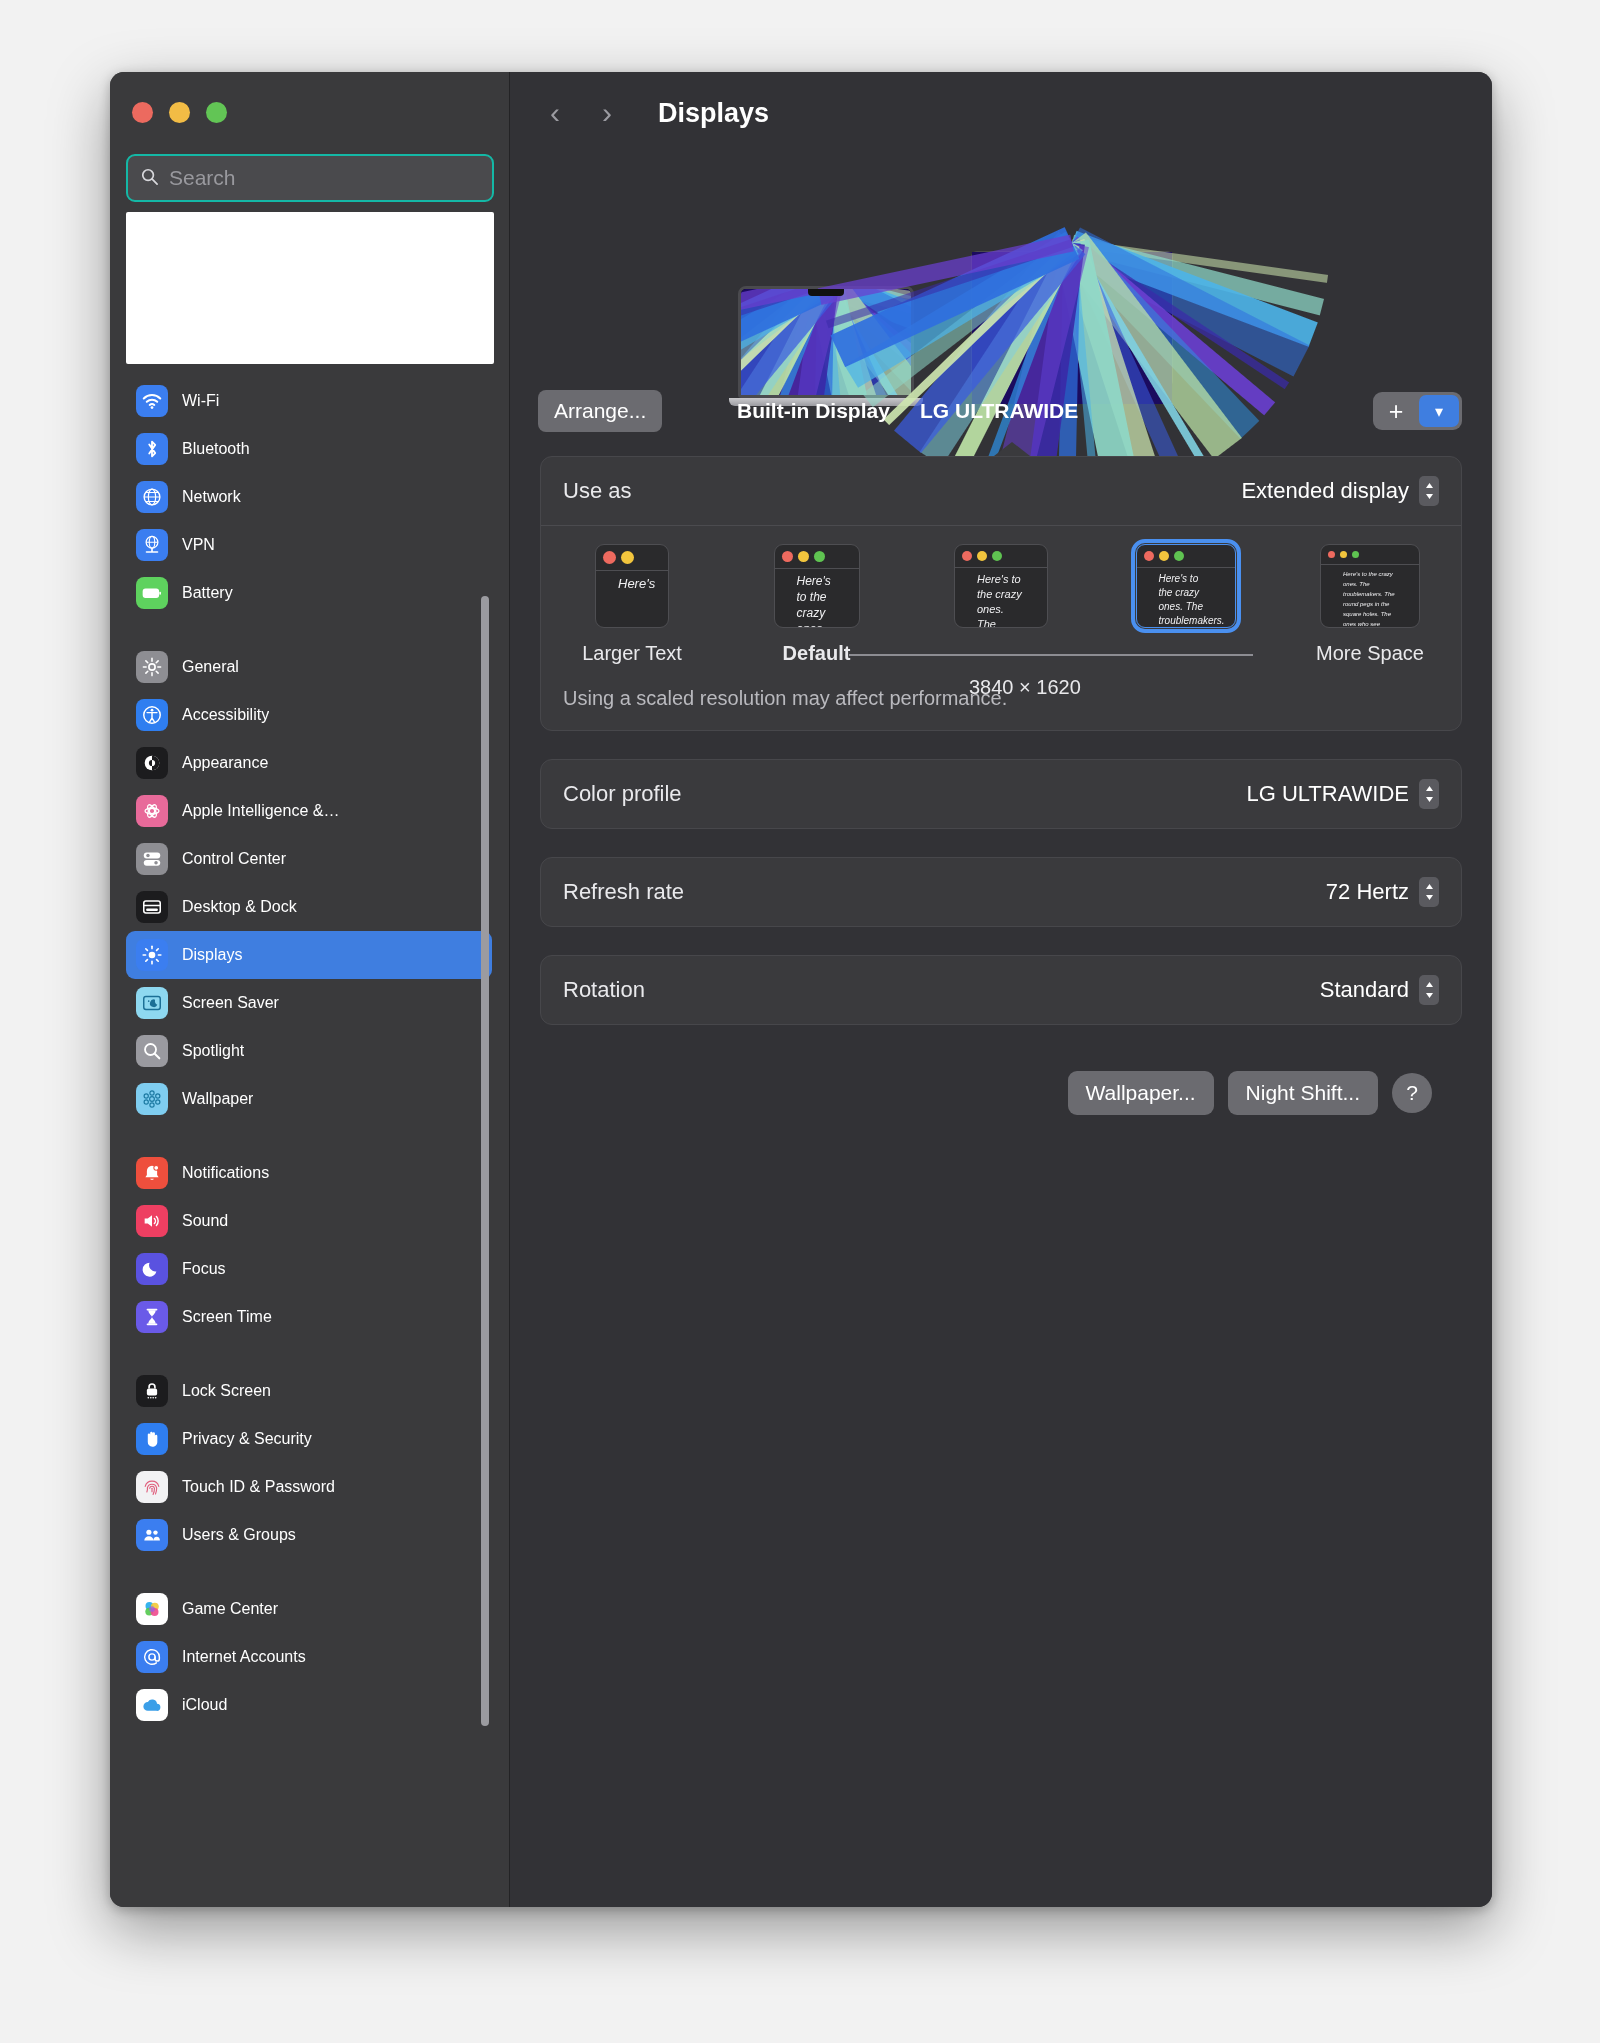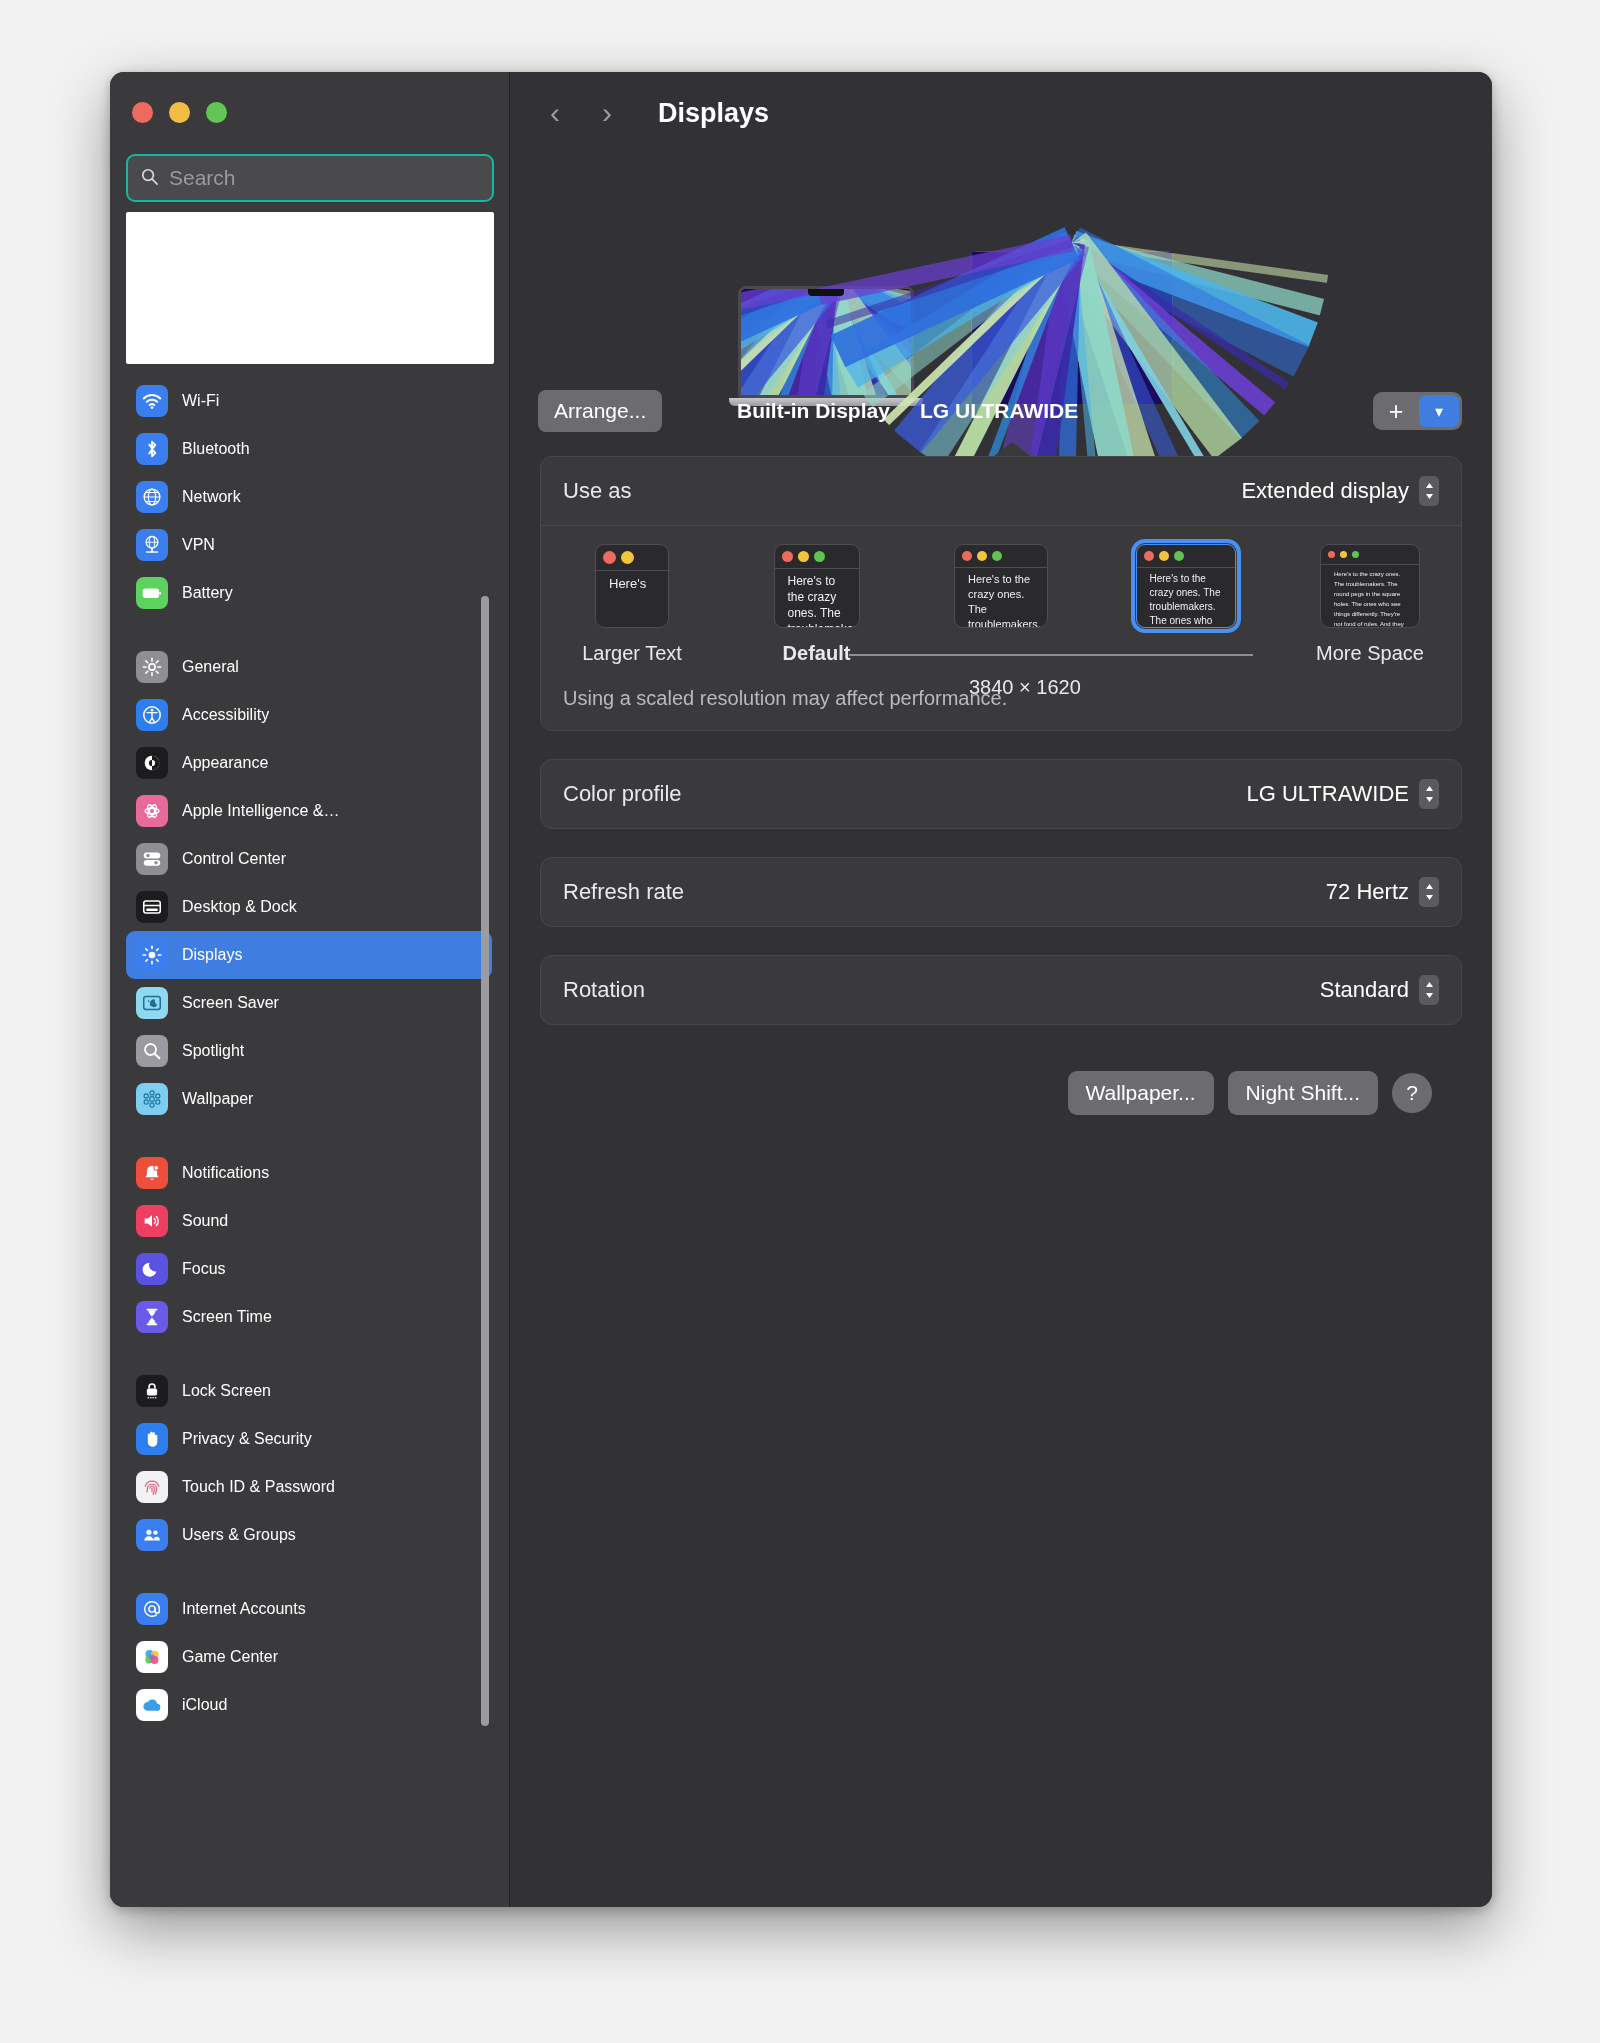--- a/index.html
+++ b/index.html
@@ -254,21 +254,21 @@
   .thumb {
     border-radius: 9px; background: #2a2a2c;
     border: 1.5px solid #4e4e52;
     overflow: hidden; position: relative;
   }
   .thumb.sel { outline: 4px solid #4a90f0; outline-offset: 1px; border-color: #4a90f0; }
   .thumb-bar { display: flex; gap: 5px; padding: 6px 7px; align-items: center; }
   .td { border-radius: 50%; }
   .thumb-body {
     border-top: 1px solid #4e4e52;
-    padding: 4px 13px; color: #f0f0f2; overflow: hidden;
+    padding: 4px 22px; color: #f0f0f2; overflow: hidden; font-style: italic;
   }
   .res-caption {
     margin-top: 14px; color: #e9e9ec; font-size: 20px; white-space: nowrap;
   }
   .res-caption.bold { font-weight: bold; }
   .res-line {
     position: absolute; height: 2px; background: #8d8d93;
     top: 128px;
   }
   .res-dim {
@@ -584,39 +584,39 @@
                   <circle cx="8.6" cy="9" r="2.8" fill="#ffffff"></circle>
                   <circle cx="15.8" cy="9.4" r="2.4" fill="#ffffff"></circle>
       <path d="M3.6 18c0-2.8 2.2-4.6 5-4.6s5 1.8 5 4.6z" fill="#ffffff"></path>
       <path d="M13.4 18c0-2.4 1.6-4 3.8-4s3.4 1.6 3.4 4z" fill="#ffffff"></path>
                 </svg>
               </span>
               <span class="nav-label">Users &amp; Groups</span>
             </div>
             <div class="nav-gap"></div>
             <div class="nav-item">
-              <span class="nav-icon" style="background: rgb(59, 126, 240);">
-                <svg width="22" height="22" viewBox="0 0 24 24" fill="none">
-                  <circle cx="12" cy="12" r="3.4" stroke="#ffffff" stroke-width="1.6" fill="none"></circle>
-      <path d="M15.4 12v2.1a2.3 2.3 0 0 0 4.6 0V12a8 8 0 1 0-3.2 6.4" stroke="#ffffff" stroke-width="1.6" fill="none" stroke-linecap="round"></path>
-                </svg>
-              </span>
-              <span class="nav-label">Internet Accounts</span>
-            </div>
-            <div class="nav-item">
               <span class="nav-icon" style="background: rgb(255, 255, 255);">
                 <svg width="22" height="22" viewBox="0 0 24 24" fill="none">
                   <circle cx="9.2" cy="8.6" r="4.3" fill="#36b3ee"></circle>
       <circle cx="15.1" cy="9.4" r="4.3" fill="#f2c93c" opacity="0.92"></circle>
       <circle cx="9.0" cy="14.8" r="4.3" fill="#53c94e" opacity="0.9"></circle>
       <circle cx="14.8" cy="15.2" r="4.3" fill="#ee4a8e" opacity="0.9"></circle>
       <circle cx="12" cy="12" r="3.1" fill="#9b5de5" opacity="0.75"></circle>
                 </svg>
               </span>
               <span class="nav-label">Game Center</span>
+            </div>
+            <div class="nav-item">
+              <span class="nav-icon" style="background: rgb(59, 126, 240);">
+                <svg width="22" height="22" viewBox="0 0 24 24" fill="none">
+                  <circle cx="12" cy="12" r="3.4" stroke="#ffffff" stroke-width="1.6" fill="none"></circle>
+      <path d="M15.4 12v2.1a2.3 2.3 0 0 0 4.6 0V12a8 8 0 1 0-3.2 6.4" stroke="#ffffff" stroke-width="1.6" fill="none" stroke-linecap="round"></path>
+                </svg>
+              </span>
+              <span class="nav-label">Internet Accounts</span>
             </div>
             <div class="nav-item">
               <span class="nav-icon" style="background: rgb(255, 255, 255);">
                 <svg width="22" height="22" viewBox="0 0 24 24" fill="none">
                   <path d="M7.4 18.4h9.6a3.9 3.9 0 0 0 .5-7.8 5.4 5.4 0 0 0-10-1.9 4 4 0 0 0-.1 9.7z" fill="#3b9fe8"></path>
                 </svg>
               </span>
               <span class="nav-label">iCloud</span>
             </div>
           </div>

